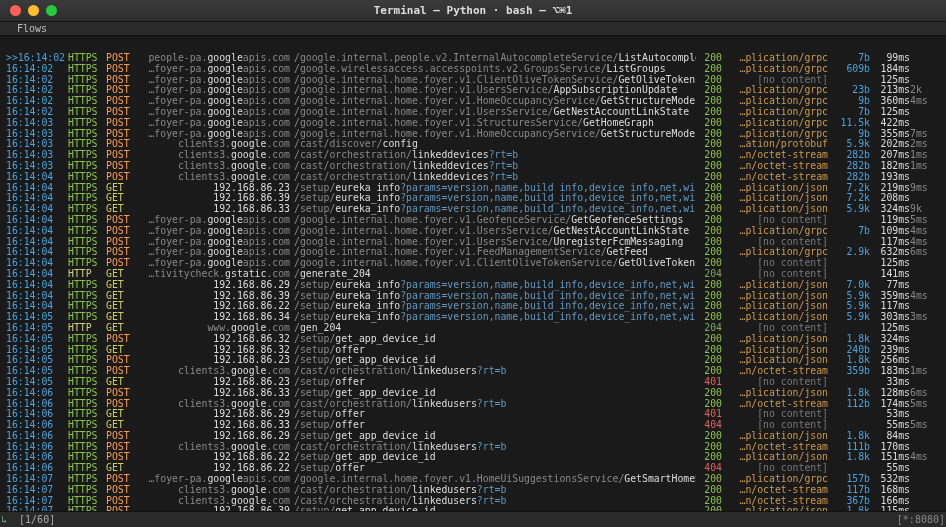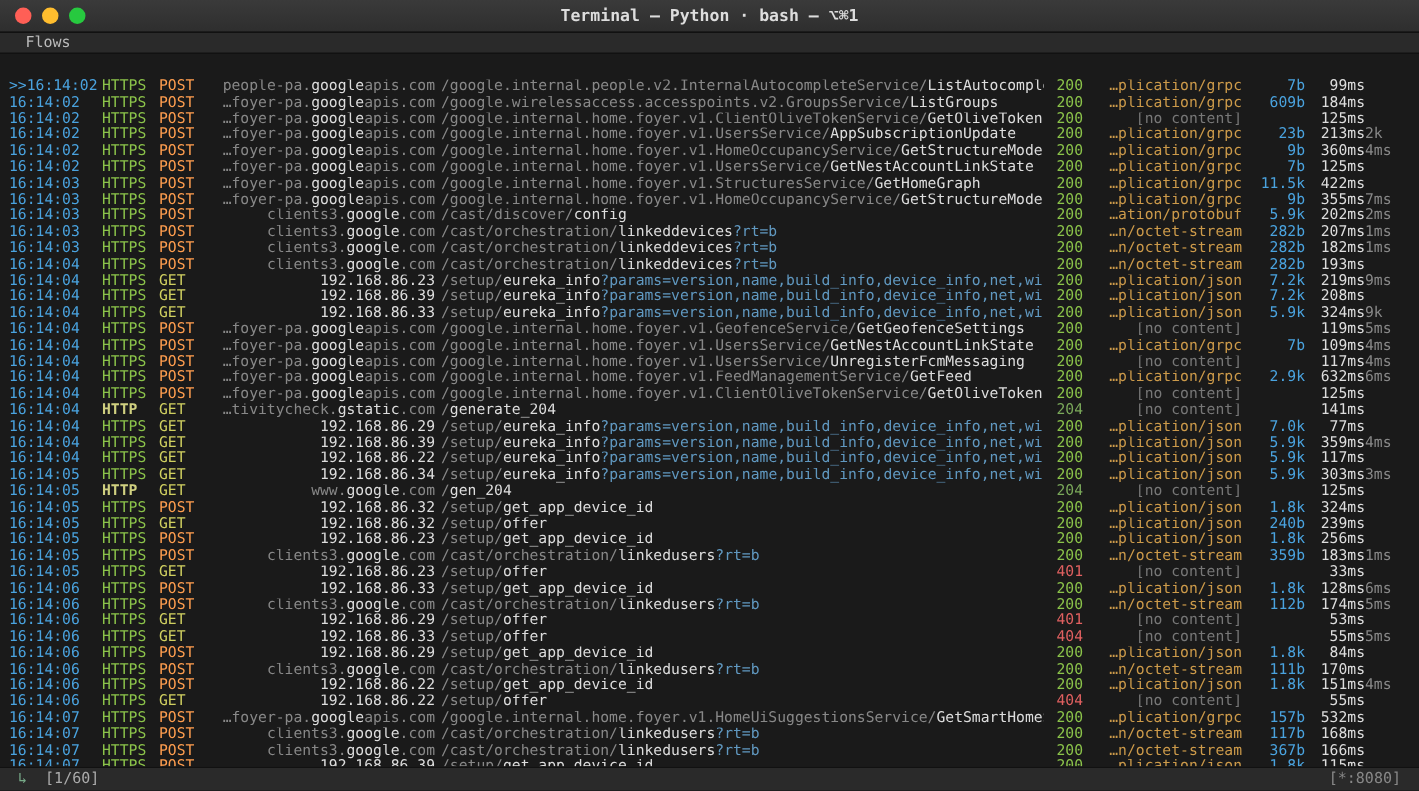--- a/index.html
+++ b/index.html
@@ -33,21 +33,21 @@
   }
   .flows-header {
     background: #2a2a2a; border-bottom: 1px solid #111;
     padding: 1px 17px; color: #bbb; font-size: 10px;
   }
   .flow-list { flex: 1; overflow: hidden; background: #1a1a1a; padding: 17px 6px 0 6px; }
   .flow-row { white-space: nowrap; line-height: 10.8px; height: 10.8px; display: flex; }
   .c-time { color: #4aa3df; width: 62px; flex: 0 0 62px; }
   .c-proto { width: 38px; flex: 0 0 38px; }
   .proto-https { color: #8bc34a; }
-  .proto-http { color: #d0d080; font-weight: bold; }
+  .proto-http { color: #d0d080; }
   .c-method { width: 34px; flex: 0 0 34px; }
   .m-post { color: #ff9e4f; }
   .m-get { color: #cfcf60; }
   .c-host { width: 150px; flex: 0 0 150px; text-align: right; overflow: hidden; }
   .host-pre { color: #888; }
   .host-main { color: #ddd; }
   .host-tld { color: #888; text-align: right; }
   .c-path { flex: 1; color: #888; padding-left: 4px; overflow: hidden; text-overflow: clip; }
   .path-br { color: #ddd; }
   .path-q { color: #6098c0; }
@@ -62,21 +62,21 @@
   .ct-octet { color: #cc9a4a; }
   .ct-proto { color: #cc9a4a; }
   .ct-none { color: #777; }
   .c-size { width: 42px; flex: 0 0 42px; text-align: right; color: #4aa3df; }
   .c-dur { width: 40px; flex: 0 0 40px; text-align: right; color: #ddd; }
   .c-dur2 { width: 30px; flex: 0 0 30px; text-align: left; color: #888; }
   .cursor::before { content: ">>"; color: #4aa3df; }
   .statusbar {
     height: 16px; background: #2a2a2a; border-top: 1px solid #111;
     display: flex; justify-content: space-between; align-items: center;
-    padding: 0 12px; font-size: 10px; color: #aaa;
+    padding: 0 1px; font-size: 10px; color: #aaa;
   }
   .sb-arrow { color: #7a8; margin-right: 6px; }
   .sb-right { color: #888; }
 </style>
 </head>
 <body>
 
 <div class="titlebar">
   <div class="traffic">
     <div class="traffic-btn tb-close"></div>

